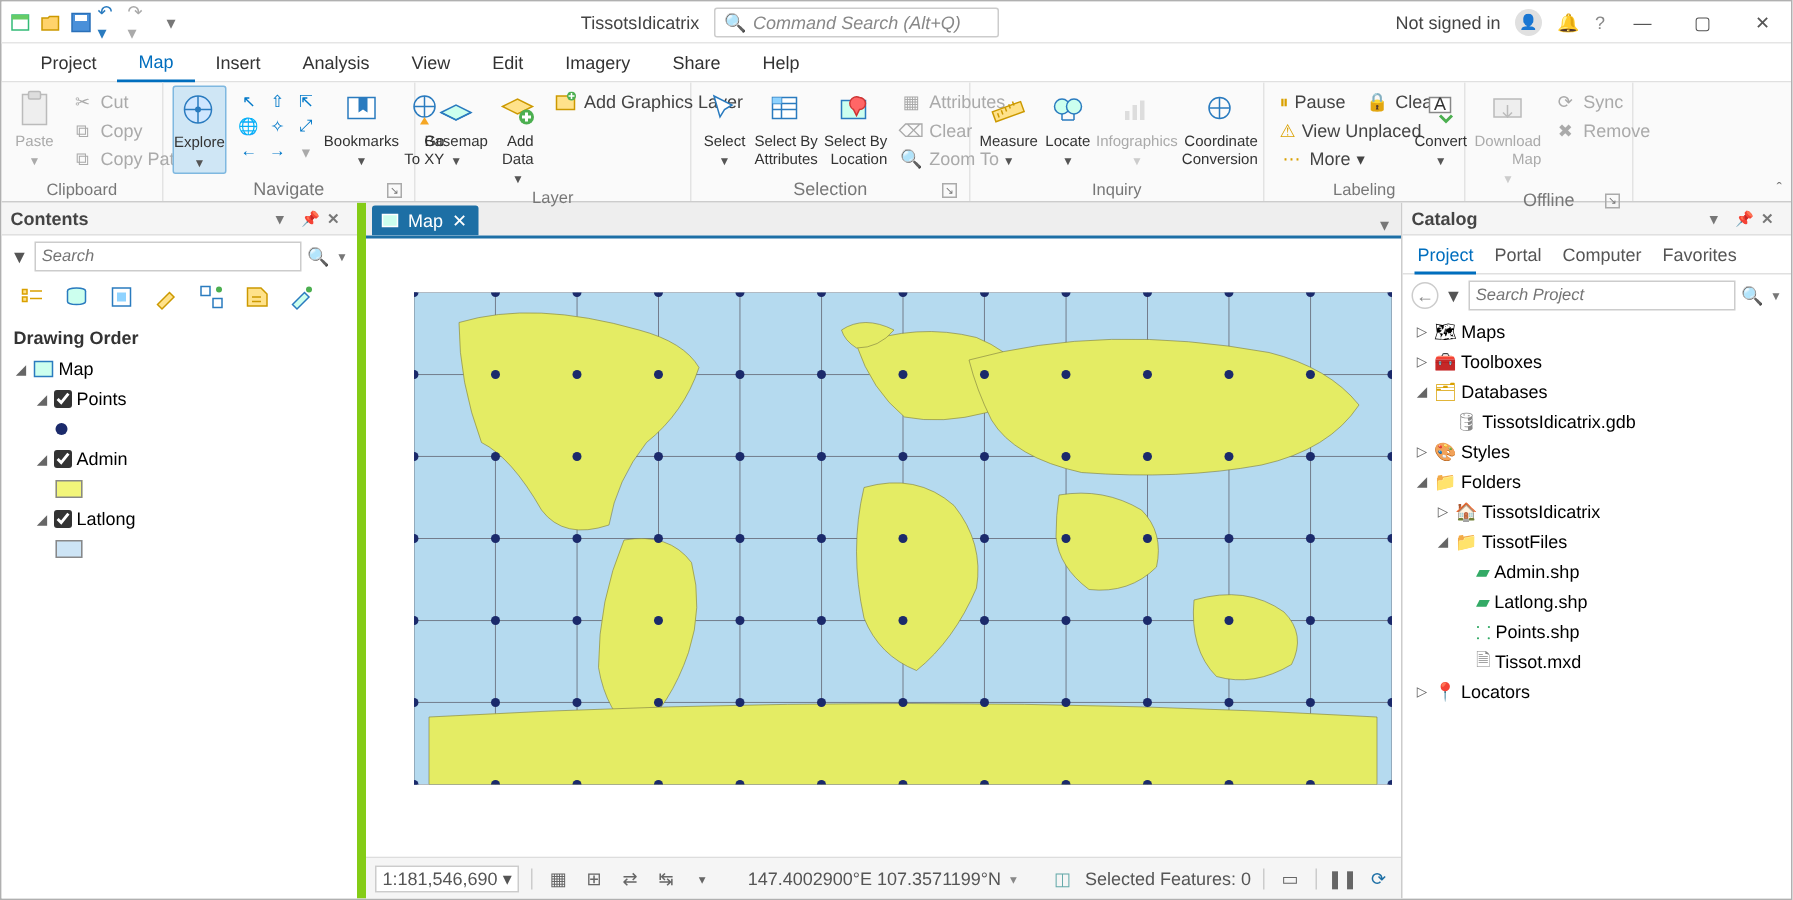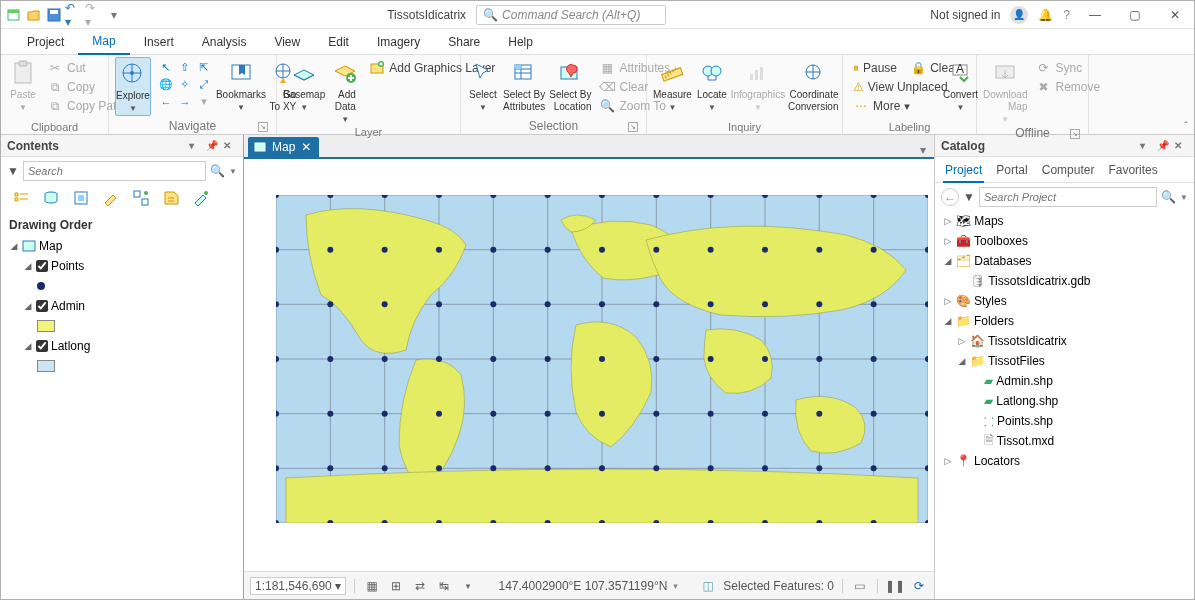--- a/index.html
+++ b/index.html
@@ -38,21 +38,21 @@
 .minibtn { display: flex; align-items: center; gap: 4px; height: 18px; padding: 0 4px; cursor: pointer; font-size: 11px; color: #444; white-space: nowrap;}
 .minibtn.disabled { color: #aaa; }
 .mini-icon { width: 16px; height: 14px; display: inline-flex; align-items: center; justify-content: center; }
 .navarrows { display: grid; grid-template-columns: repeat(3, 18px); grid-template-rows: repeat(3, 16px); gap: 1px; margin: 2px 2px 0; }
 .navarrows span { display:flex;align-items:center;justify-content:center;color:#0078c8;font-size:11px;cursor:pointer;}
 .ribbon-collapse { position: absolute; right: 6px; bottom: 2px; color: #777; font-size: 11px; cursor: pointer;}
 
 
 .main { flex: 1; display: flex; min-height: 0; }
 .panel { background: #fff; display: flex; flex-direction: column; }
-.panel-left { width: 243px; border-right: 1px solid #84cc16; }
+.panel-left { width: 243px; border-right: 6px solid #84cc16; }
 .panel-right { width: 260px; border-left: 1px solid #ccc; }
 .panel-header { height: 22px; background: #f5f5f5; display: flex; align-items: center; padding: 0 6px; border-bottom: 1px solid #e0e0e0; font-weight: 600; color: #444;}
 .panel-header .spacer { flex: 1; }
 .panel-header .hicon { width: 14px; margin-left: 3px; color: #777; cursor: pointer; font-size: 10px;}
 .search-row { display: flex; align-items: center; padding: 4px 6px; gap: 4px; }
 .search-row input { flex: 1; height: 20px; border: 1px solid #ccc; padding: 0 4px; font-size: 11px; font-style: italic; color: #888;}
 .tb-row { display: flex; gap: 10px; padding: 3px 10px 6px; }
 .tb-row .ticon { width: 20px; height: 20px; display: flex; align-items:center;justify-content:center;cursor:pointer;}
 .section-hdr { font-weight: 700; padding: 4px 8px; color: #333; }
 .tree { padding: 0 4px 8px; }

